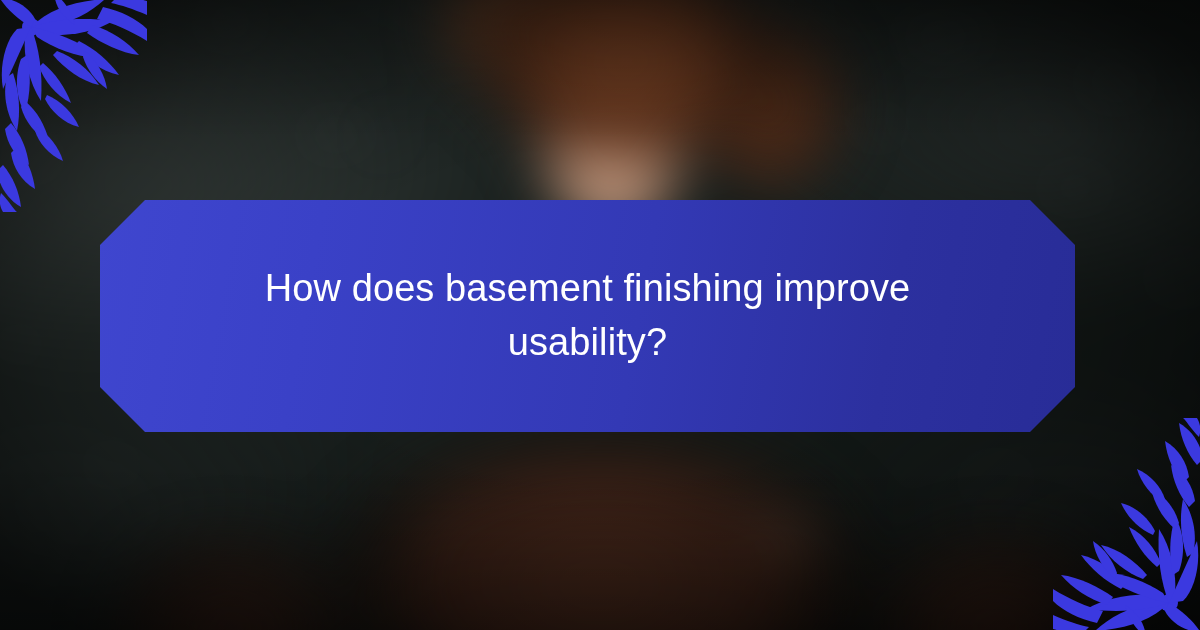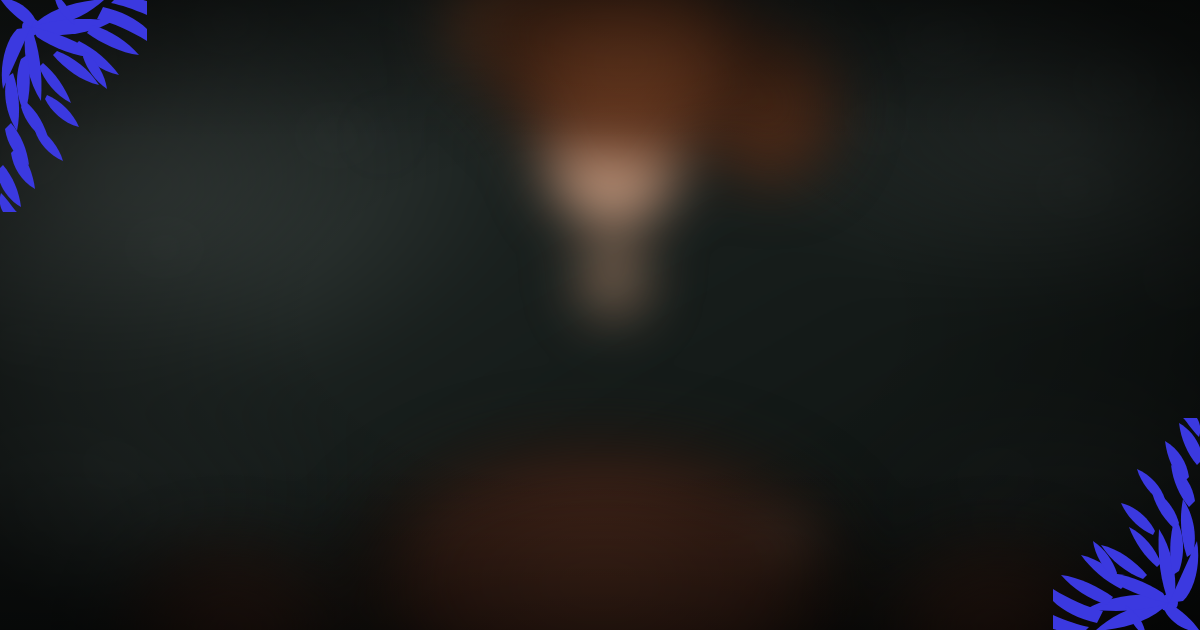--- a/index.html
+++ b/index.html
@@ -192,14 +192,17 @@
         <path d="M6 168 C16 180 22 194 24 210 C10 202 2 188 0 174 Z"></path>
         <path d="M4 196 C12 204 18 214 20 215 L6 215 C2 208 2 202 4 196 Z"></path>
         <path d="M50 98 C64 104 76 116 82 130 C66 126 54 114 48 102 Z"></path>
         <path d="M40 130 C52 138 62 150 66 164 C52 158 42 146 38 134 Z"></path>
         <path d="M62 0 C70 8 76 18 78 28 C68 22 60 12 58 2 Z"></path>
         <path d="M88 54 C100 64 108 78 110 92 C98 84 90 72 86 60 Z"></path>
       </g>
     </svg>
   </div>
 
+  <div id="banner">
+    <h1 id="banner-title">How does basement finishing improve usability?</h1>
+  </div>
 
 </div>
 
 </body></html>

